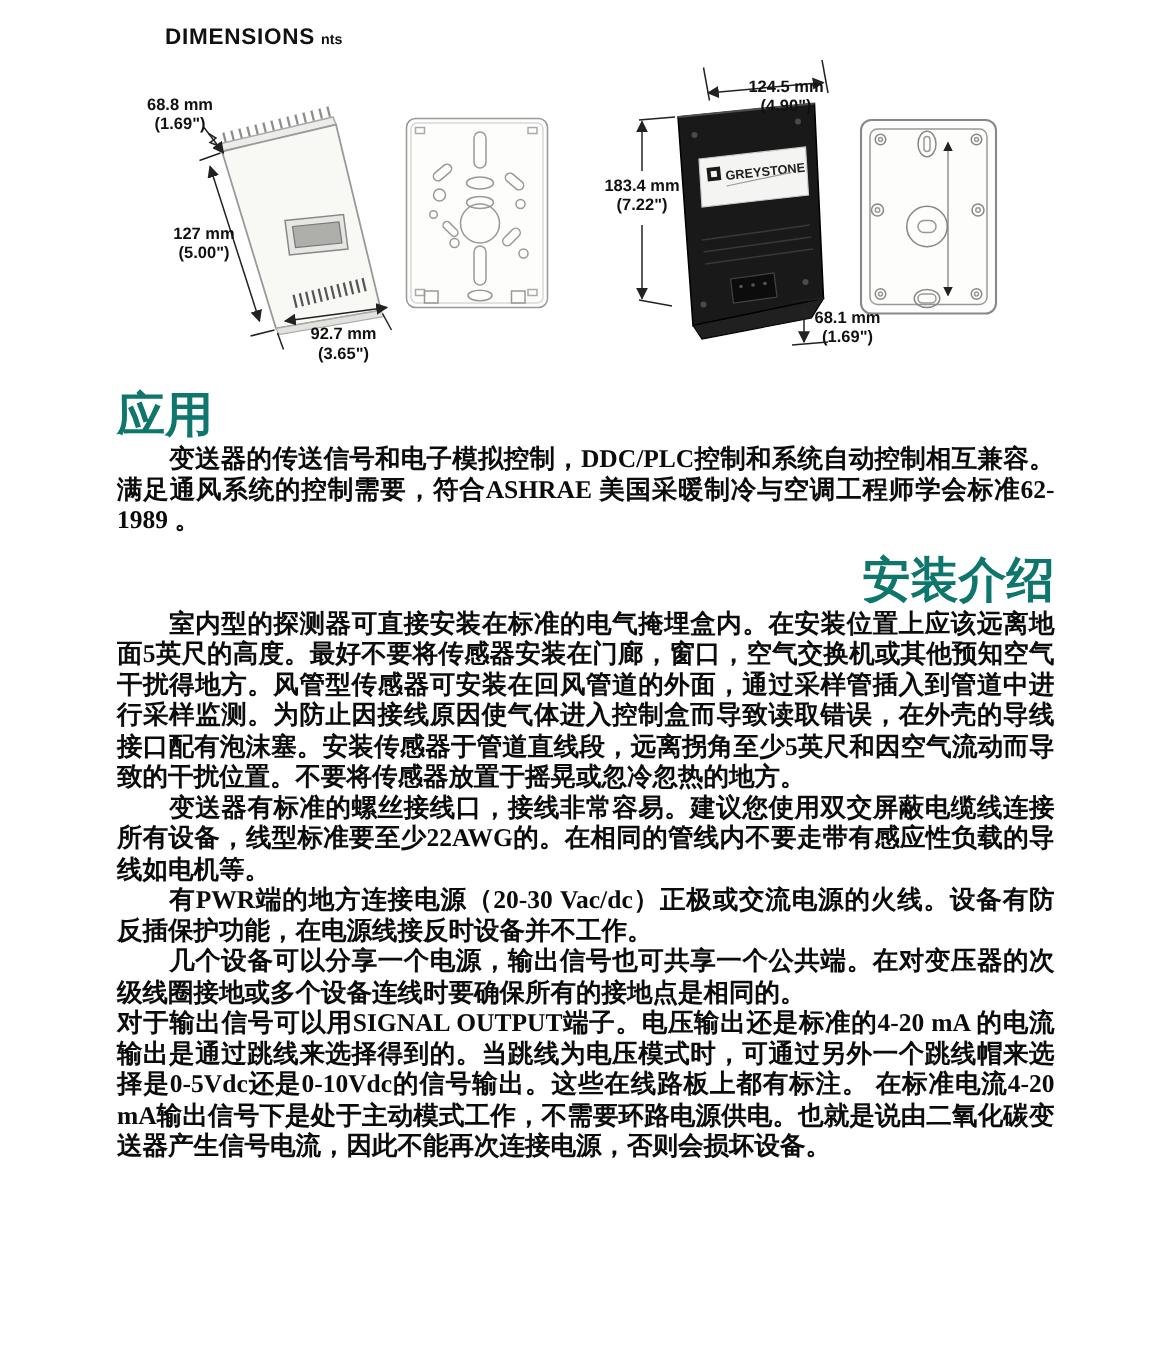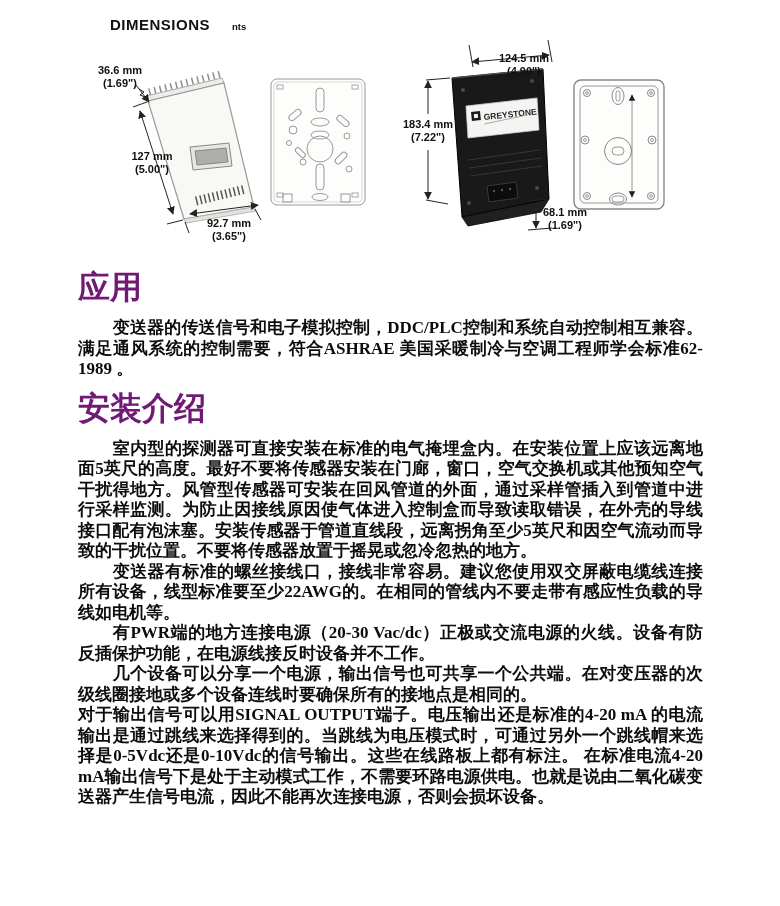--- a/index.html
+++ b/index.html
@@ -8,33 +8,33 @@
     font-family:"Liberation Serif",serif;overflow:hidden;position:relative;
   }
   .page{width:780px;height:906px;position:relative;}
   
   .figure{position:relative;width:780px;height:256px;}
   .fig-title{
     position:absolute;left:110px;top:16px;
     font-family:"Liberation Sans",sans-serif;font-weight:bold;font-size:15px;color:#111;
     letter-spacing:.5px;
   }
-  .fig-title .nts{font-size:9.5px;font-weight:bold;margin-left:22px;letter-spacing:0;}
+  .fig-title .nts{font-size:9.5px;font-weight:bold;margin-left:4px;letter-spacing:0;}
   .dim{
     position:absolute;text-align:center;
     font-family:"Liberation Sans",sans-serif;font-weight:bold;font-size:11px;line-height:12.5px;color:#111;
   }
   .fig-svg{position:absolute;left:0;top:0;}
   
   .content{padding:0 77px 0 78px;}
   .heading{
     font-family:"Liberation Serif",serif;font-weight:bold;
-    font-size:32px;line-height:38px;margin:12px 0;color:#701a75;
-  }
-  .heading.gap{margin-top:9px;}
+    font-size:32px;line-height:38px;margin:1px 0;color:#0f766e;
+  }
+  .heading.gap{margin-top:9px;text-align:right;}
   .para{
     font-size:17px;line-height:20.5px;font-weight:bold;margin:0;
     text-align:justify;text-indent:2.05em;word-break:break-word;
   }
   .para.flush{text-indent:0;}
 </style>
 </head>
 <body>
 
 <div class="page">
@@ -153,24 +153,24 @@
         <rect x="612" y="196" width="12" height="6" rx="3" stroke="#999"></rect>
         <circle cx="585" cy="140" r="4"></circle>
           <circle cx="585" cy="140" r="1.5" stroke="#999"></circle>
         <circle cx="652" cy="140" r="4"></circle>
           <circle cx="652" cy="140" r="1.5" stroke="#999"></circle>
         <line x1="632" y1="95" x2="632" y2="197" stroke="#777" stroke-width="0.8" marker-start="url(#ar)" marker-end="url(#ar)"></line>
       </g>
     </svg>
 
     <div class="dim" style="left:88px;top:64px;width:64px;">
-      <div>36.6 mm</div>
+      <div>68.8 mm</div>
       <div>(1.69")</div>
     </div>
-    <div class="dim" style="left:120px;top:150px;width:64px;text-align:center;">
+    <div class="dim" style="left:104px;top:150px;width:64px;text-align:center;">
       <div>127 mm</div>
       <div>(5.00")</div>
     </div>
     <div class="dim" style="left:194px;top:217px;width:70px;">
       <div>92.7 mm</div>
       <div>(3.65")</div>
     </div>
     <div class="dim" style="left:486px;top:52px;width:76px;">
       <div>124.5 mm</div>
       <div>(4.90")</div>

